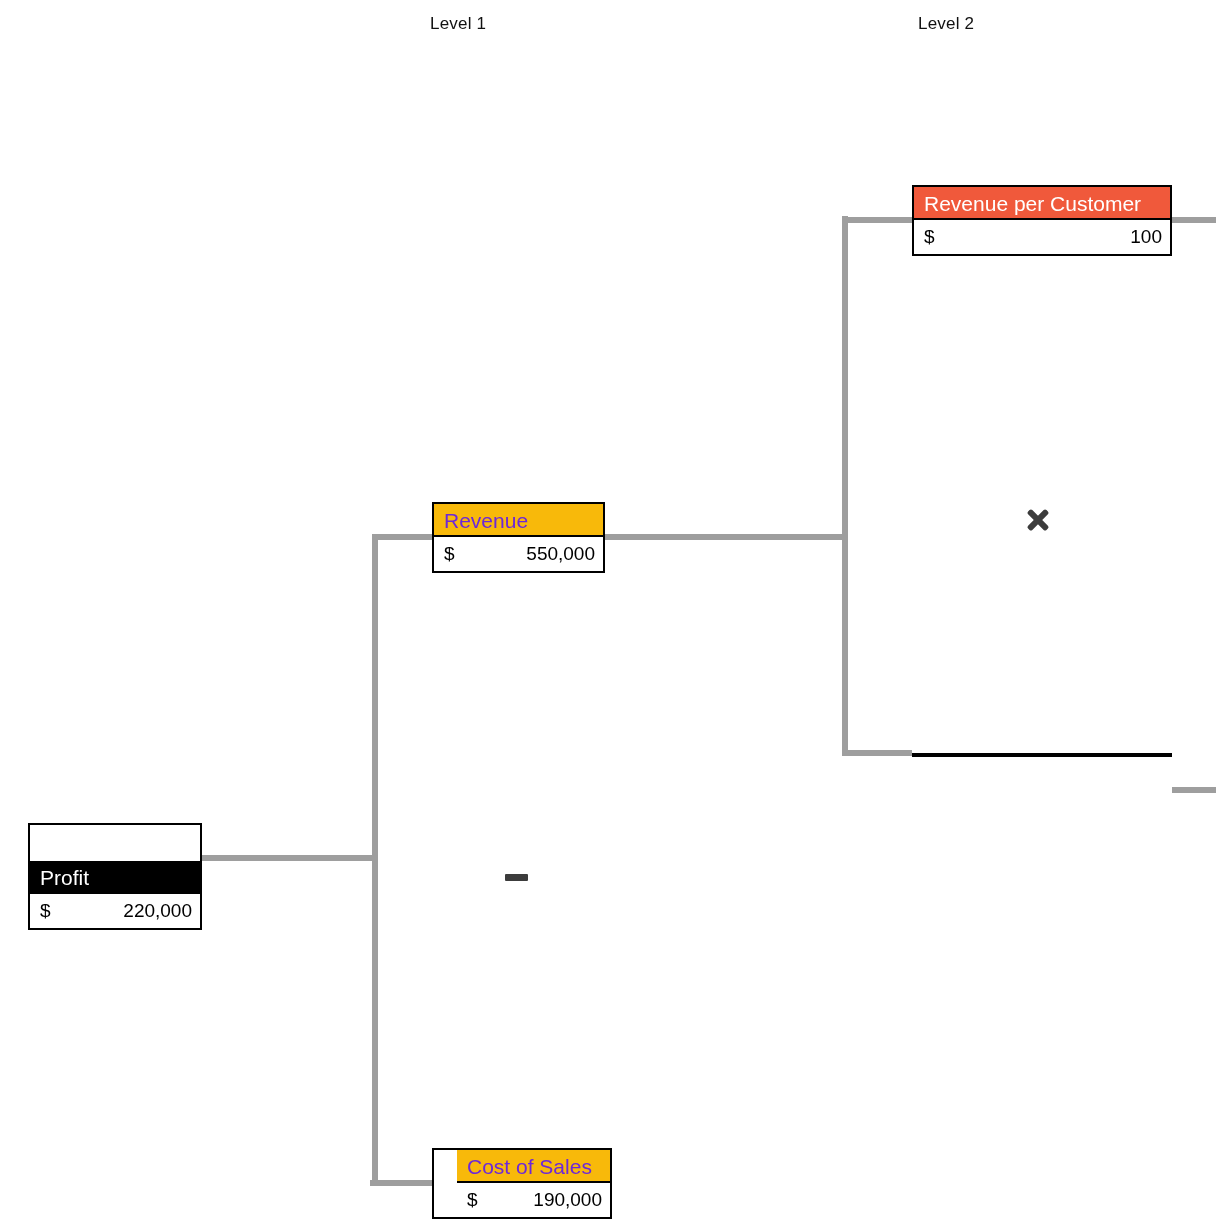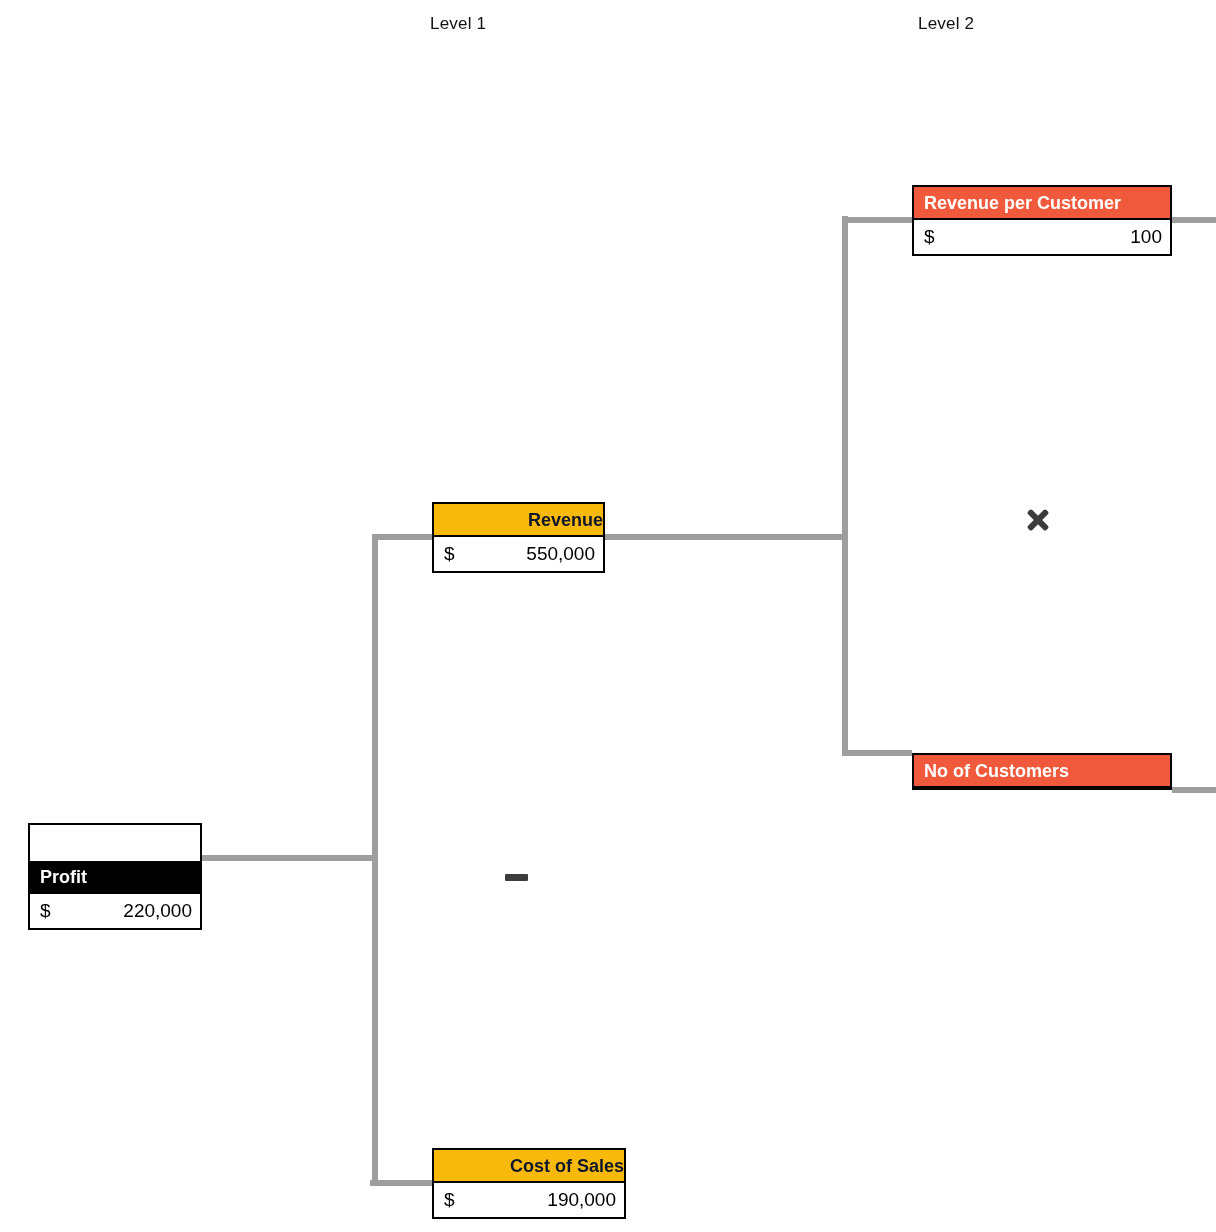--- a/index.html
+++ b/index.html
@@ -31,33 +31,33 @@
   .ln-noc-left{left:842px;top:750px;width:70px;height:6px;}
   .ln-noc-right{left:1172px;top:787px;width:44px;height:6px;}
 
   
   .node{
     position:absolute;z-index:2;border:2px solid var(--border-black);
     background:#ffffff;
   }
   .node-header{
     height:33px;line-height:33px;border-bottom:2px solid var(--border-black);
-    font-size:18px;padding-left:10px;white-space:nowrap;overflow:hidden;font-weight:bold;
+    font-size:21px;padding-left:10px;white-space:nowrap;overflow:hidden;
   }
   .hdr-black{background:var(--header-black);color:#ffffff;margin-top:36px;}
-  .hdr-yellow{background:var(--accent-yellow);color:#0f172a;text-align:right;}
+  .hdr-yellow{background:var(--accent-yellow);color:#6d28d9;}
   .hdr-orange{background:var(--accent-orange);color:#ffffff;}
   .node-value{
     height:34px;line-height:34px;background:#ffffff;color:#000000;
     font-size:19px;display:flex;justify-content:space-between;
     padding:0 8px 0 10px;white-space:nowrap;
   }
   .n-profit{left:28px;top:823px;width:174px;}
   .n-revenue{left:432px;top:502px;width:173px;}
-  .n-cos{left:432px;top:1148px;width:194px;}
+  .n-cos{left:432px;top:1148px;width:180px;padding-left:23px;}
   .n-rpc{left:912px;top:185px;width:260px;}
   .n-noc{left:912px;top:753px;width:260px;}
 
   
   .op{position:absolute;z-index:2;}
   .op-subtract{left:505px;top:874px;width:23px;height:7px;background:var(--operator-gray);border-radius:1px;}
   .op-multiply{left:1025px;top:507px;width:26px;height:26px;}
   .op-multiply .bar{
     position:absolute;left:0;top:10px;width:26px;height:6px;
     background:var(--operator-gray);border-radius:2px;
@@ -114,16 +114,15 @@
 
   <div class="node n-rpc">
     <div class="node-header hdr-orange">Revenue per Customer</div>
     <div class="node-value">
       <span>$</span>
       <span>100</span>
     </div>
   </div>
 
   <div class="node n-noc">
-    <div class="node-header hdr-orange">No of Customers</div>
   </div>
 
 </div>
 
 </body></html>

